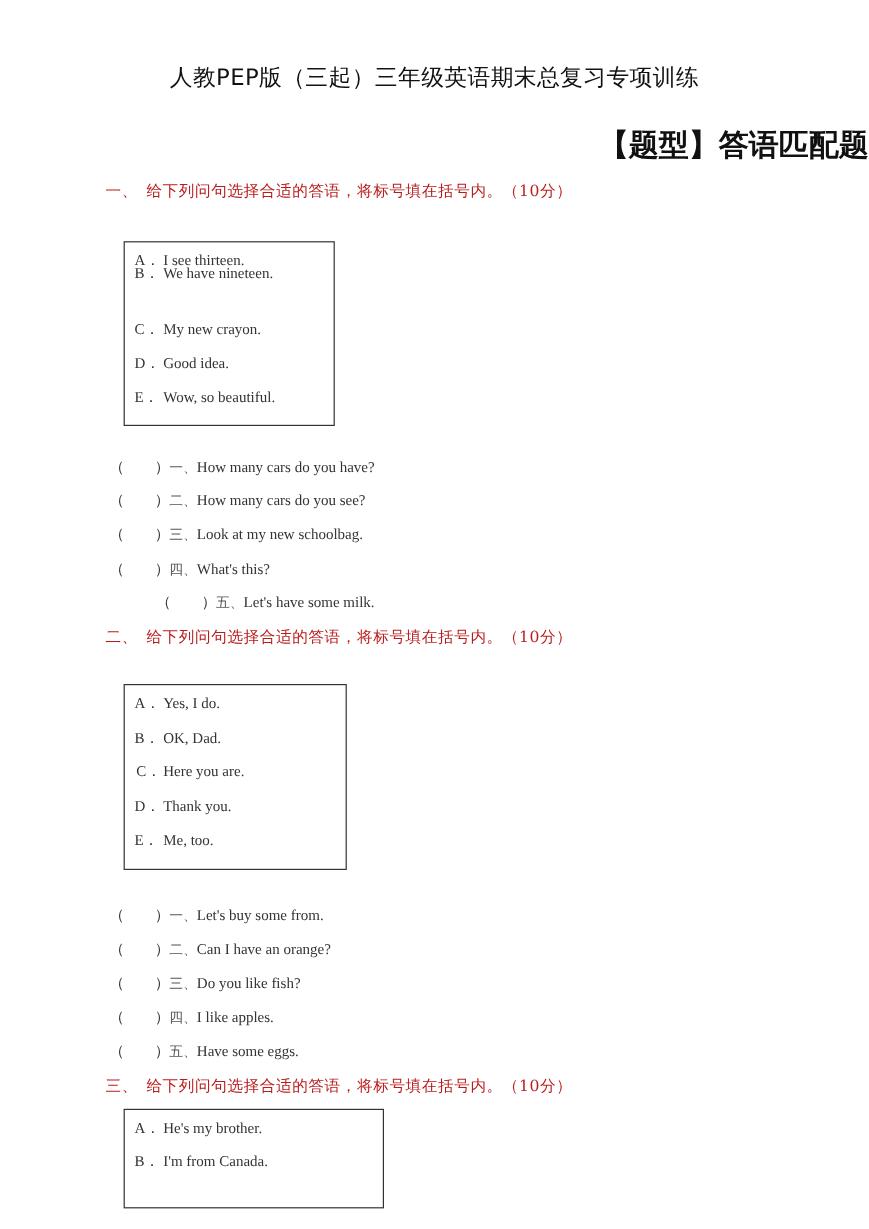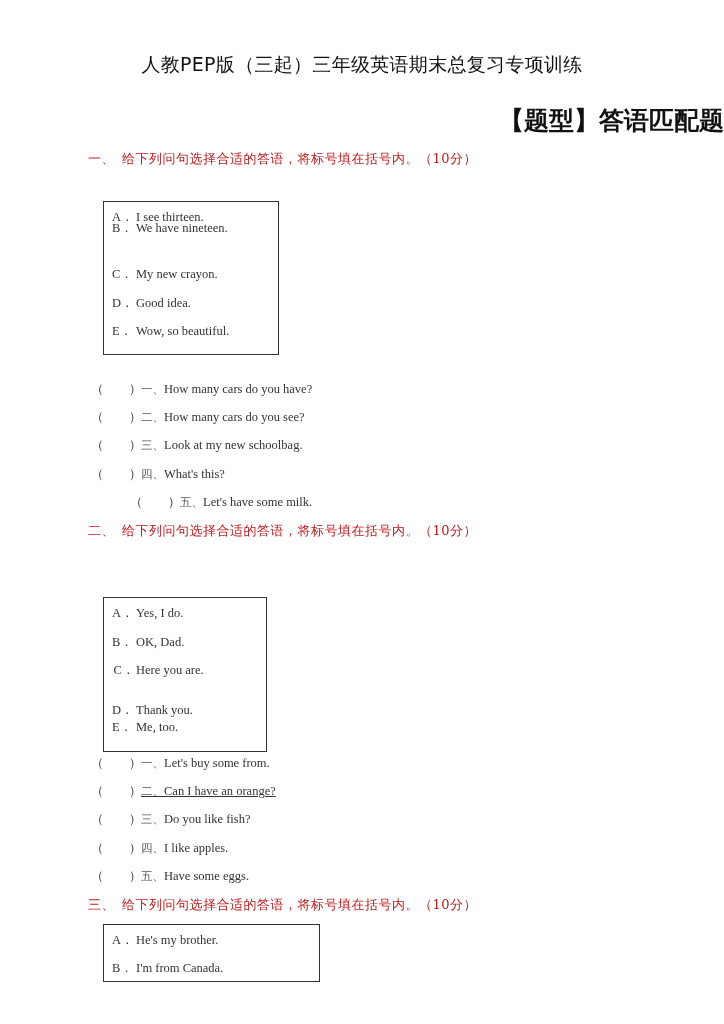--- a/index.html
+++ b/index.html
@@ -59,33 +59,33 @@
 
 <div class="q" style="top:381px;"><span class="lp">（</span><span class="rp">）</span><span class="idx">一、</span><span>How many cars do you have?</span></div>
 <div class="q" style="top:409px;"><span class="lp">（</span><span class="rp">）</span><span class="idx">二、</span><span>How many cars do you see?</span></div>
 <div class="q" style="top:437px;"><span class="lp">（</span><span class="rp">）</span><span class="idx">三、</span><span>Look at my new schoolbag.</span></div>
 <div class="q" style="top:466px;"><span class="lp">（</span><span class="rp">）</span><span class="idx">四、</span><span>What's this?</span></div>
 <div class="q" style="top:494px;margin-left:39px;"><span class="lp">（</span><span class="rp">）</span><span class="idx">五、</span><span>Let's have some milk.</span></div>
 
 <div class="section-heading" style="top:522px;">
   <span class="num">二、</span><span>给下列问句选择合适的答语，将标号填在括号内。（10分）</span>
 </div>
-<div class="box" style="left:103px; top:597px; width:164px; height:155px;">
+<div class="box" style="left:103px; top:570px; width:186px; height:155px;">
   <div class="opt" style="top:7px;"><span class="letter">A．</span><span>Yes, I do.</span></div>
   <div class="opt" style="top:36px;"><span class="letter">B．</span><span>OK, Dad.</span></div>
   <div class="opt" style="top:64px;text-align:center;"><span class="letter">C．</span><span>Here you are.</span></div>
-  <div class="opt" style="top:93px;margin-top:11px;"><span class="letter">D．</span><span>Thank you.</span></div>
+  <div class="opt" style="top:93px;"><span class="letter">D．</span><span>Thank you.</span></div>
   <div class="opt" style="top:121px;"><span class="letter">E．</span><span>Me, too.</span></div>
 </div>
 
 <div class="q" style="top:755px;"><span class="lp">（</span><span class="rp">）</span><span class="idx">一、</span><span>Let's buy some from.</span></div>
-<div class="q" style="top:783px;text-decoration:underline;"><span class="lp">（</span><span class="rp">）</span><span class="idx">二、</span><span>Can I have an orange?</span></div>
+<div class="q" style="top:783px;"><span class="lp">（</span><span class="rp">）</span><span class="idx">二、</span><span>Can I have an orange?</span></div>
 <div class="q" style="top:811px;"><span class="lp">（</span><span class="rp">）</span><span class="idx">三、</span><span>Do you like fish?</span></div>
 <div class="q" style="top:840px;"><span class="lp">（</span><span class="rp">）</span><span class="idx">四、</span><span>I like apples.</span></div>
 <div class="q" style="top:868px;"><span class="lp">（</span><span class="rp">）</span><span class="idx">五、</span><span>Have some eggs.</span></div>
 
 <div class="section-heading" style="top:896px;">
   <span class="num">三、</span><span>给下列问句选择合适的答语，将标号填在括号内。（10分）</span>
 </div>
-<div class="box" style="left:103px; top:924px; width:217px; height:58px;">
+<div class="box" style="left:103px; top:924px; width:217px; height:83px;">
   <div class="opt" style="top:7px;"><span class="letter">A．</span><span>He's my brother.</span></div>
   <div class="opt" style="top:35px;"><span class="letter">B．</span><span>I'm from Canada.</span></div>
 </div>
 
 </body></html>

